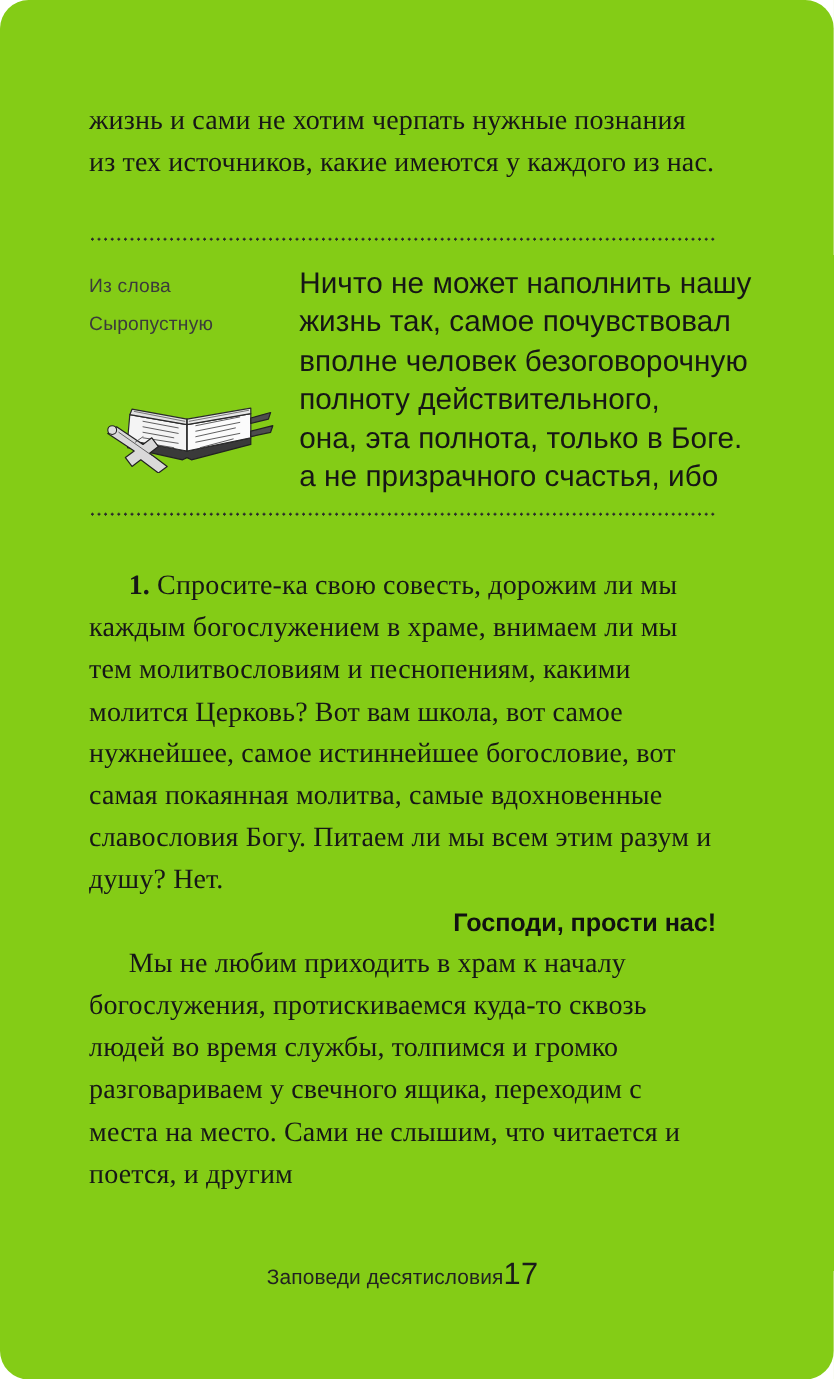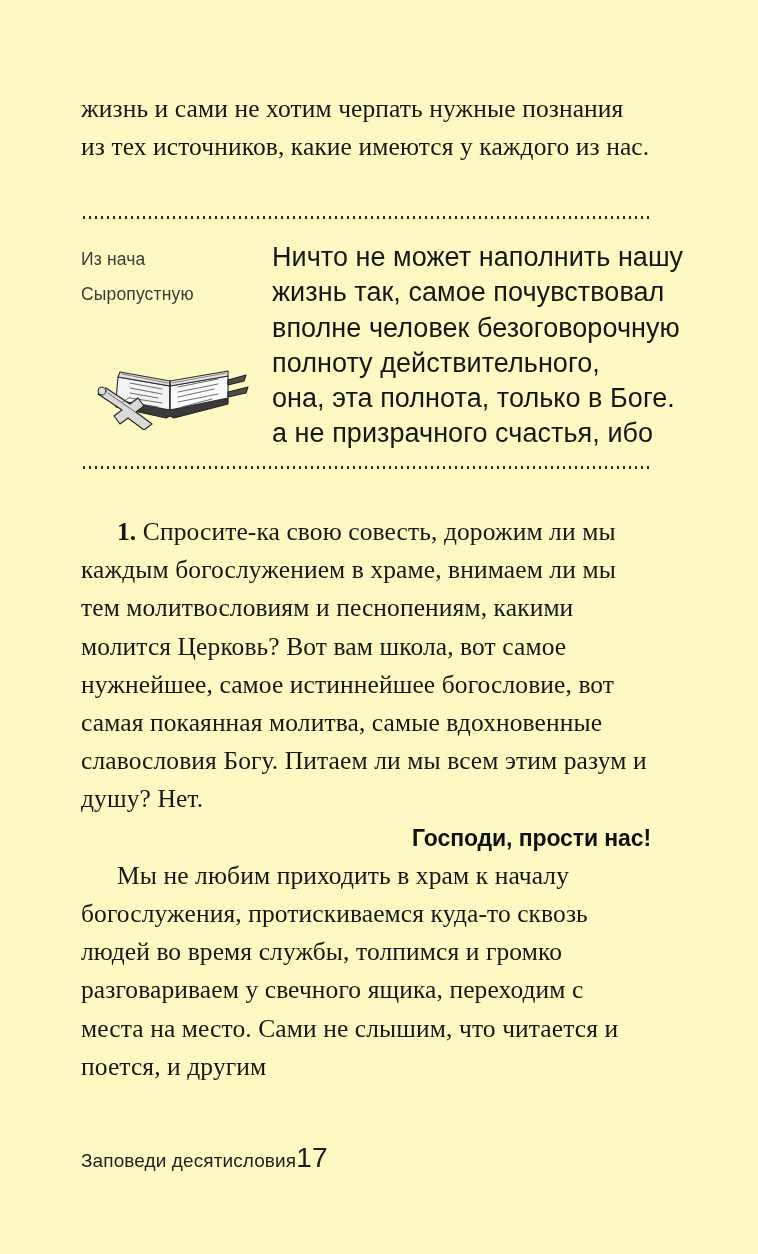--- a/index.html
+++ b/index.html
@@ -5,24 +5,25 @@
   html, body {
     margin: 0;
     padding: 0;
     background: #ffffff;
   }
 
   #page {
     position: relative;
     width: 758px;
     height: 1254px;
-    background: #fef9c3;
+    background: #84cc16;
     overflow: hidden;
     font-family: "Liberation Serif", "DejaVu Serif", serif;
     color: #1a1a1a;
+    border-radius: 26px;
   }
 
   
   .col {
     position: absolute;
     left: 81px;
     width: 570px;
   }
 
   .body-text {
@@ -131,21 +132,21 @@
   }
 
   
   #footer {
     position: absolute;
     left: 81px;
     top: 1142px;
     width: 570px;
     display: flex;
     align-items: baseline;
-    justify-content: flex-start;
+    justify-content: center;
     font-family: "Liberation Sans", "DejaVu Sans", sans-serif;
   }
 
   #footer-title {
     font-size: 19px;
     color: #222222;
     letter-spacing: 0.1px;
   }
 
   #footer-pageno {
@@ -161,21 +162,21 @@
 
   <div class="col" id="para-top">
     <div class="body-text">жизнь и сами не хотим черпать нужные по­знания из тех источников, какие имеются у каждого из нас.</div>
   </div>
 
   <div class="dotted-rule" id="rule-top"></div>
 
   <div id="quote-zone">
 
     <div id="source-caption">
-      <span class="cap-line">Из нача</span>
+      <span class="cap-line">Из слова</span>
       <span class="cap-line">Сыропустную</span>
     </div>
 
     <div id="book-illustration">
       <svg viewBox="0 0 180 80" width="180" height="80" xmlns="http://www.w3.org/2000/svg">
         <g fill="none" stroke="#2b2b2b" stroke-width="1.1" stroke-linejoin="round" stroke-linecap="round">
 
           <path d="M38 57 L88 68 L92 66 L96 68 L150 54 L150 48 L92 60 L38 50 Z" fill="#3a3a3a" stroke="#222"></path>
 
           <path d="M38 50 L92 60 L92 36 L40 27 Z" fill="#f4f4f4" stroke="#2b2b2b"></path>

